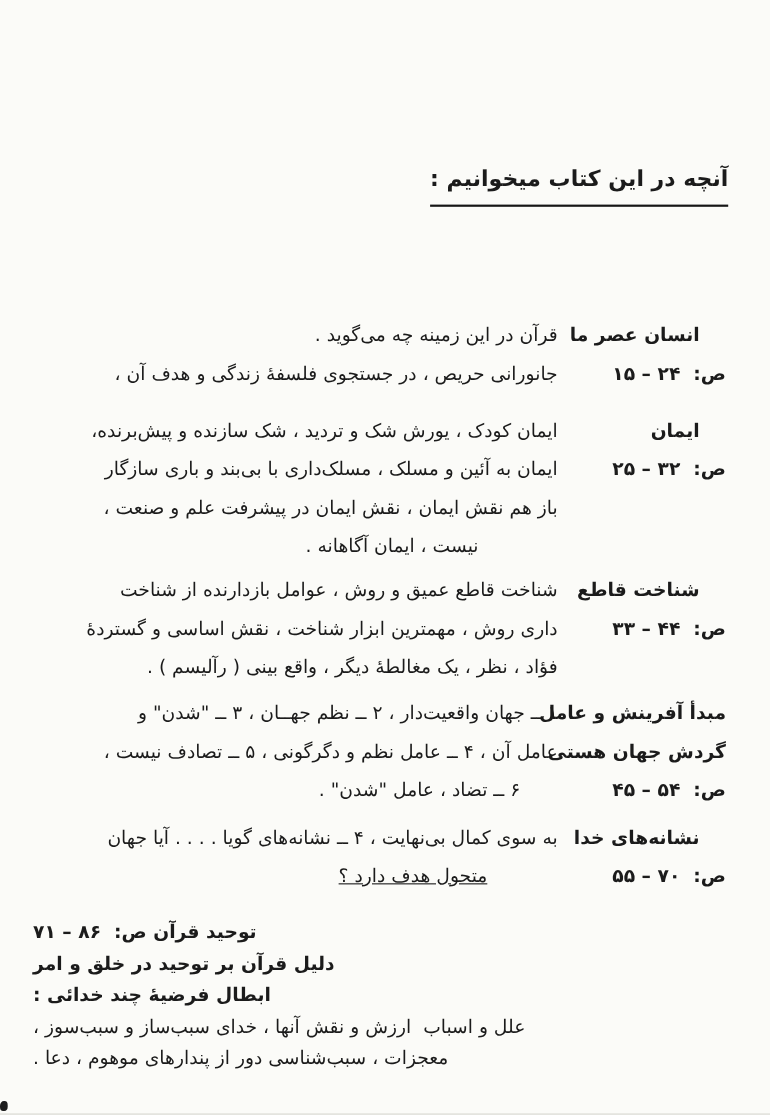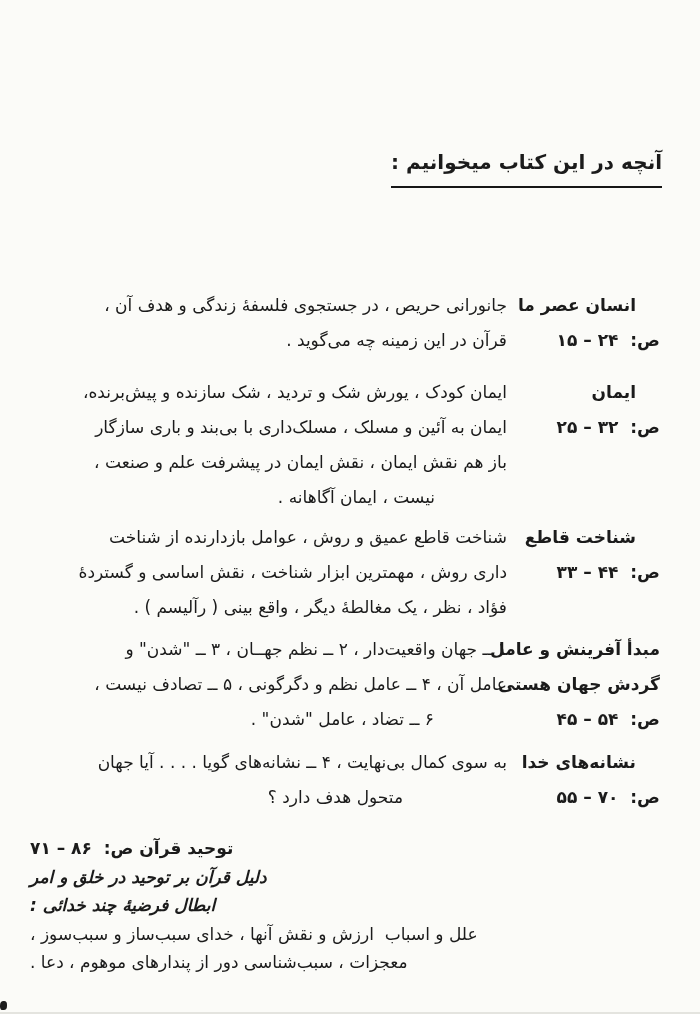--- a/index.html
+++ b/index.html
@@ -37,31 +37,31 @@
   .hcol .h{margin-left:0;margin-right:24px;}
   .row.s4 .hcol .h{margin-right:0;}
   .hcol .pg{margin-right:0;font-weight:bold;}
   .dcol{
     flex:1;
     font-size:17px;line-height:35px;
     text-align:right;
   }
   .dcol .ln{white-space:nowrap;}
   .ind72{margin-right:72px;}
-  .ind65{margin-right:73px;}
-  .ind92{margin-right:104px;}
+  .ind65{margin-right:34px;}
+  .ind92{margin-right:64px;text-decoration:underline;}
 
   
   .footer{
     position:absolute;top:834px;right:40px;left:30px;
     font-size:17px;line-height:28.5px;text-align:left;
   }
   .footer div{white-space:nowrap;}
   .f-taw{font-weight:bold;}
-  .f-it{font-weight:bold;font-style:italic;}
+  .f-it{font-weight:bold;}
   .f-it1{margin-right:8px;}
   .f-it2{margin-right:92px;}
   .f-b1{margin-right:2px;}
   .f-b2{margin-right:183px;}
 
   
   .speck{
     position:absolute;left:0;bottom:4px;width:7px;height:9px;
     background:#1d1d1d;border-radius:50% 40% 45% 40%;
   }
@@ -78,22 +78,22 @@
   <div class="title">آنچه در این کتاب میخوانیم :</div>
 
   <div class="sections">
 
     <section class="row s1">
       <div class="hcol">
         <div class="h">انسان عصر ما</div>
         <div class="pg">ص:&nbsp; ۲۴ – ۱۵</div>
       </div>
       <div class="dcol">
+        <div class="ln">قرآن در این زمینه چه می‌گوید .</div>
         <div class="ln">جانورانی حریص ، در جستجوی فلسفۀ زندگی و هدف آن ،</div>
-        <div class="ln">قرآن در این زمینه چه می‌گوید .</div>
       </div>
     </section>
 
     <section class="row s2">
       <div class="hcol">
         <div class="h">ایمان</div>
         <div class="pg">ص:&nbsp; ۳۲ – ۲۵</div>
       </div>
       <div class="dcol">
         <div class="ln">ایمان کودک ، یورش شک و تردید ، شک سازنده و پیش‌برنده،</div>

